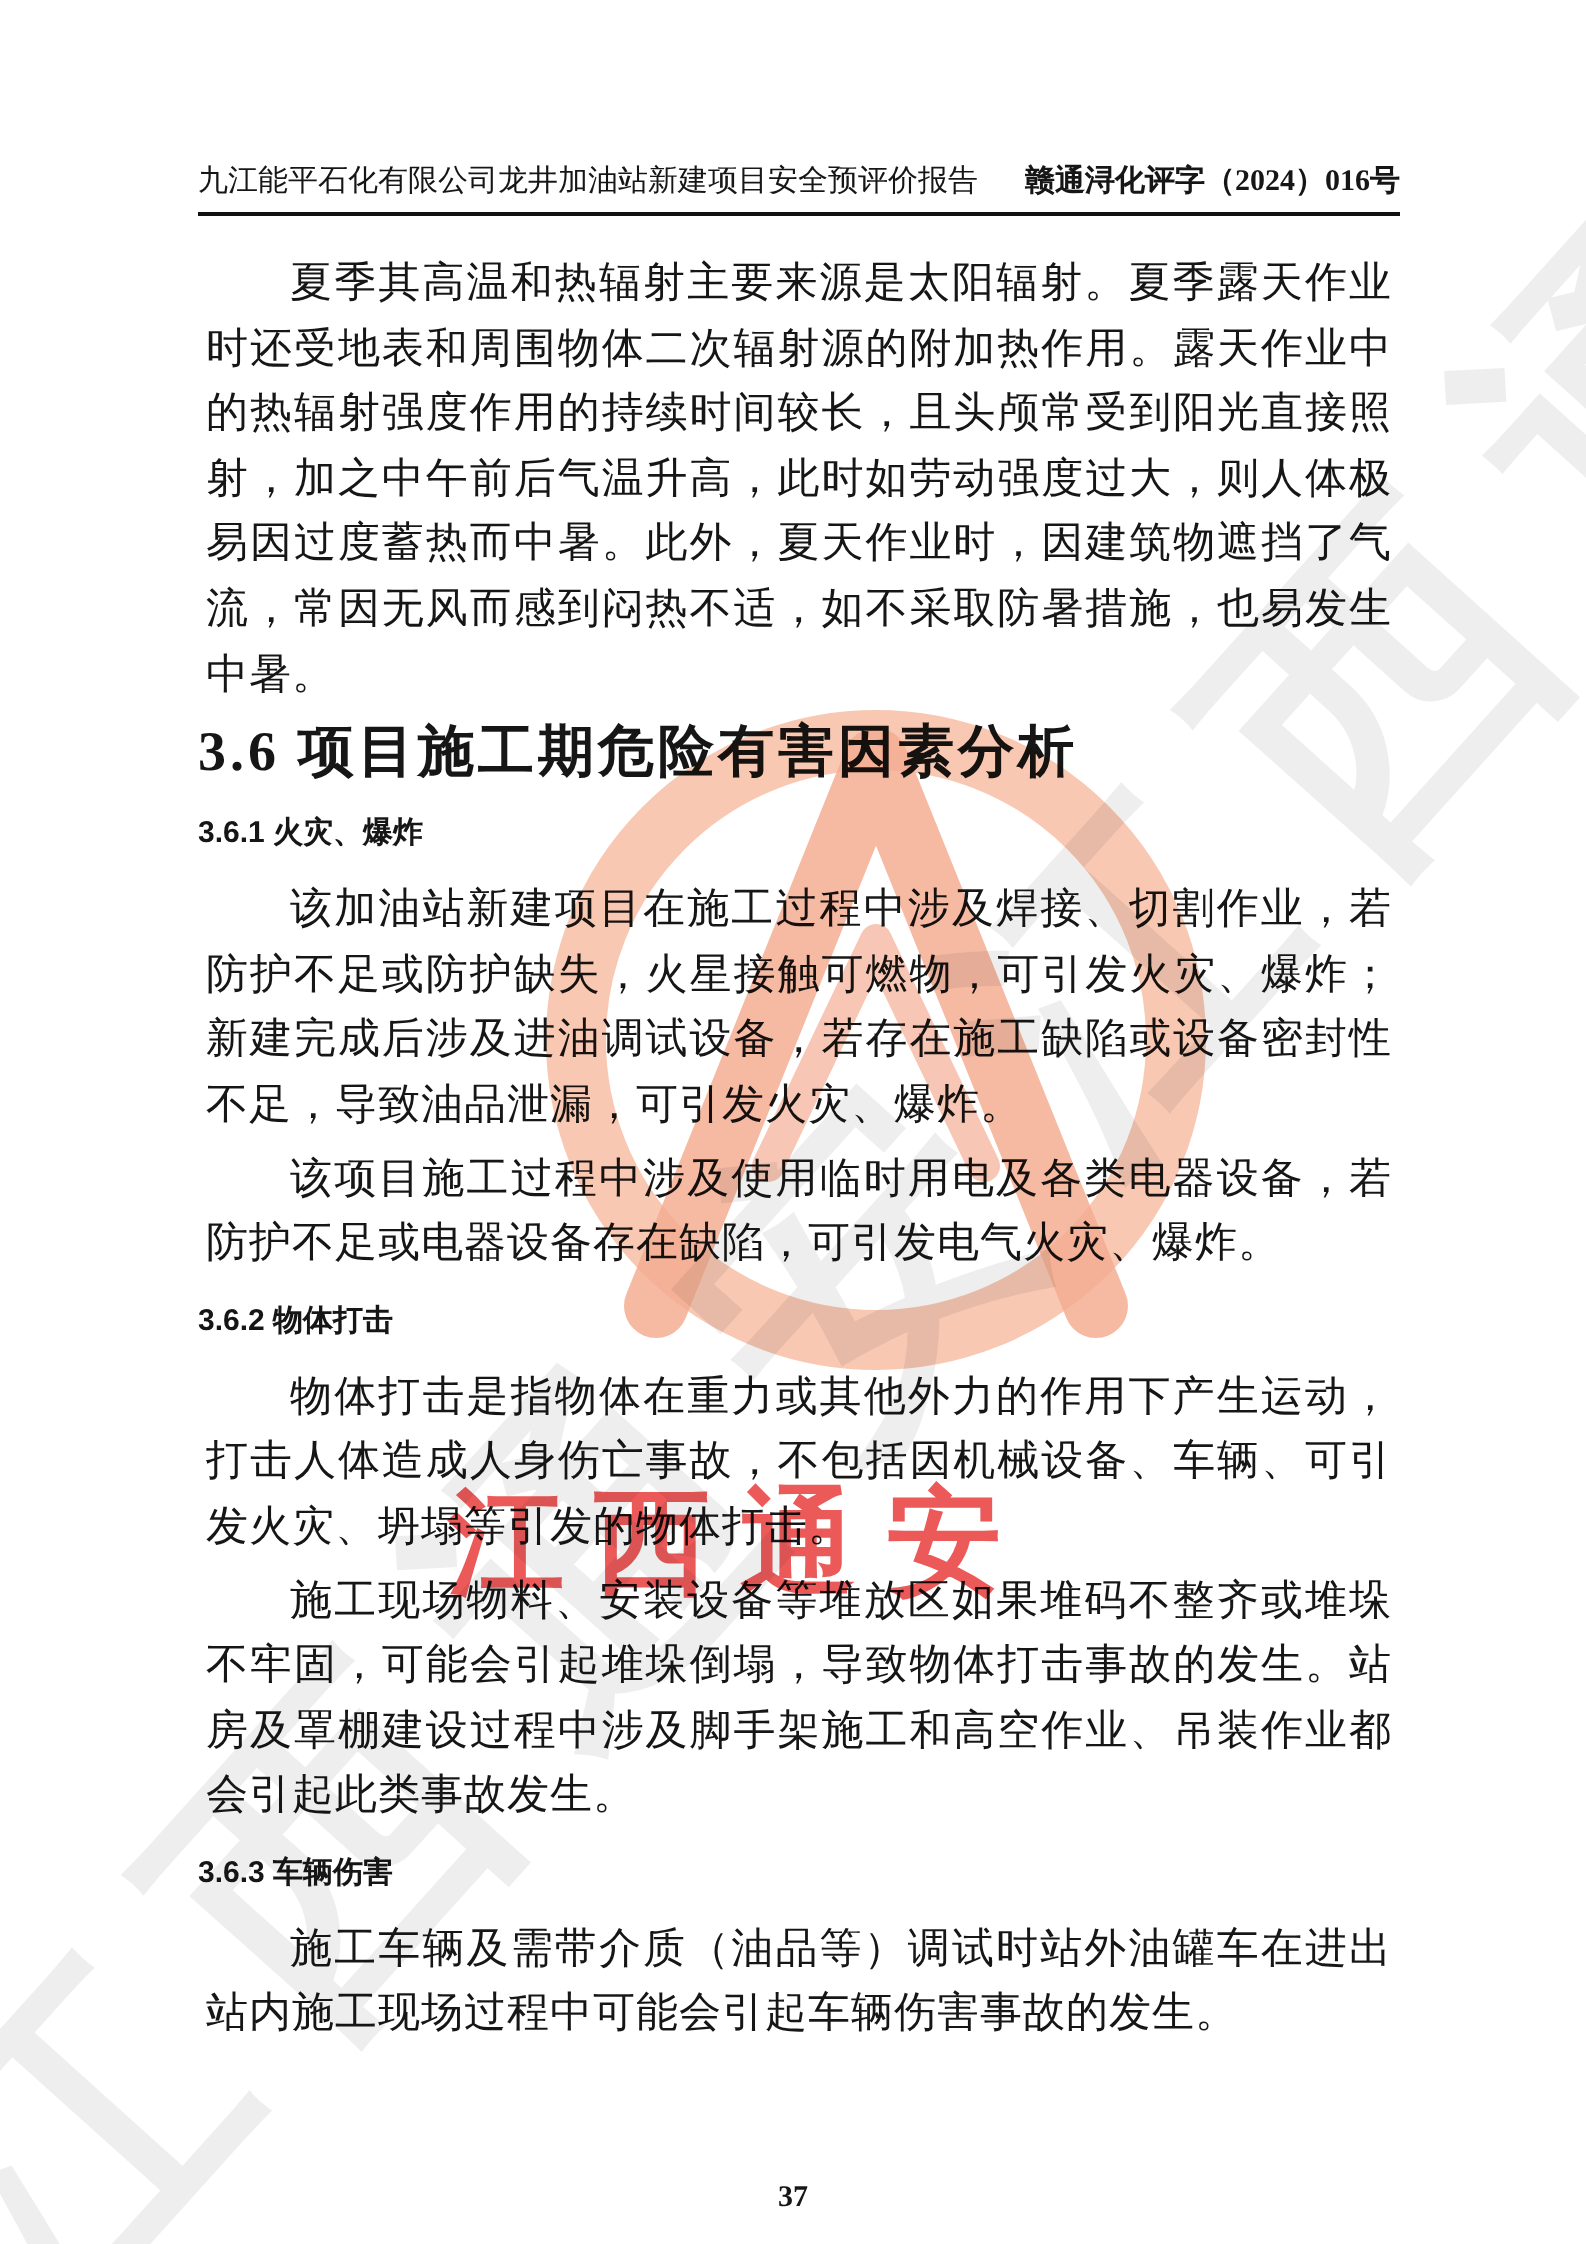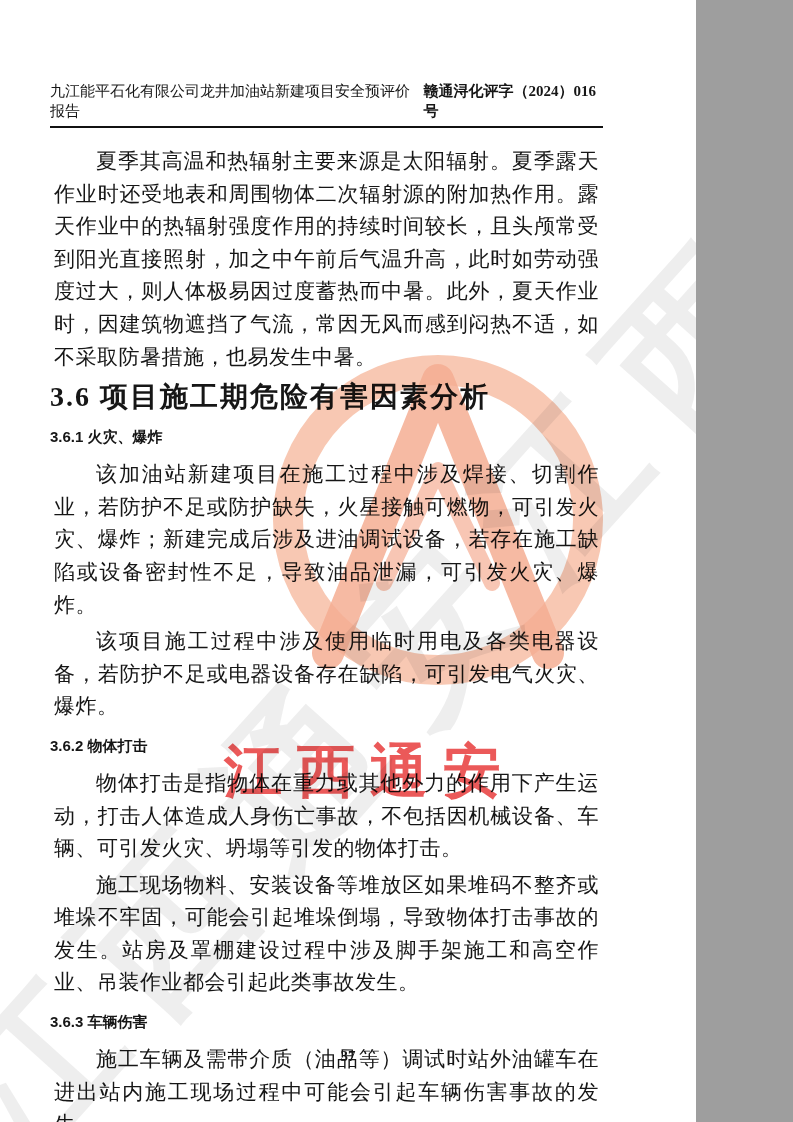--- a/index.html
+++ b/index.html
@@ -1,22 +1,22 @@
 <!DOCTYPE html>
 <html><head>
 <meta charset="utf-8">
 <style>
   html,body{margin:0;padding:0;background:#9e9e9e;}
   .page{
     position:relative;
-    width:696px;height:1122px;
+    width:793px;height:1122px;
     background:#ffffff;
     overflow:hidden;
     box-sizing:border-box;
-    padding:56px 93px 0 50px;
+    padding:56px 93px 0 99px;
     font-family:"Liberation Serif","DejaVu Serif",serif;
     color:#161616;
   }
   
   .doc-header{
     display:flex;justify-content:space-between;align-items:flex-end;
     font-size:15px;line-height:20px;
     border-bottom:2px solid #111;
     padding-bottom:5px;
   }
@@ -41,21 +41,21 @@
   }
   .doc-main .h2{
     font-size:15px;
     font-weight:bold;
     font-family:Liberation Sans, sans-serif;
     margin:6px 0 5px 0;
     line-height:33px;
   }
   
   .page-number{
-    position:absolute;left:0;right:0;top:1048px;
+    position:absolute;left:0;right:0;top:1091px;
     text-align:center;font-size:15px;font-weight:bold;
   }
   
   .wm{position:absolute;pointer-events:none;mix-blend-mode:multiply;}
   .wm-gray{
     top:532px;left:-235px;width:1320px;
     transform:rotate(-48deg);
     font-family:"Liberation Sans","DejaVu Sans",sans-serif;
     font-size:162px;font-weight:bold;
     letter-spacing:34px;white-space:nowrap;

